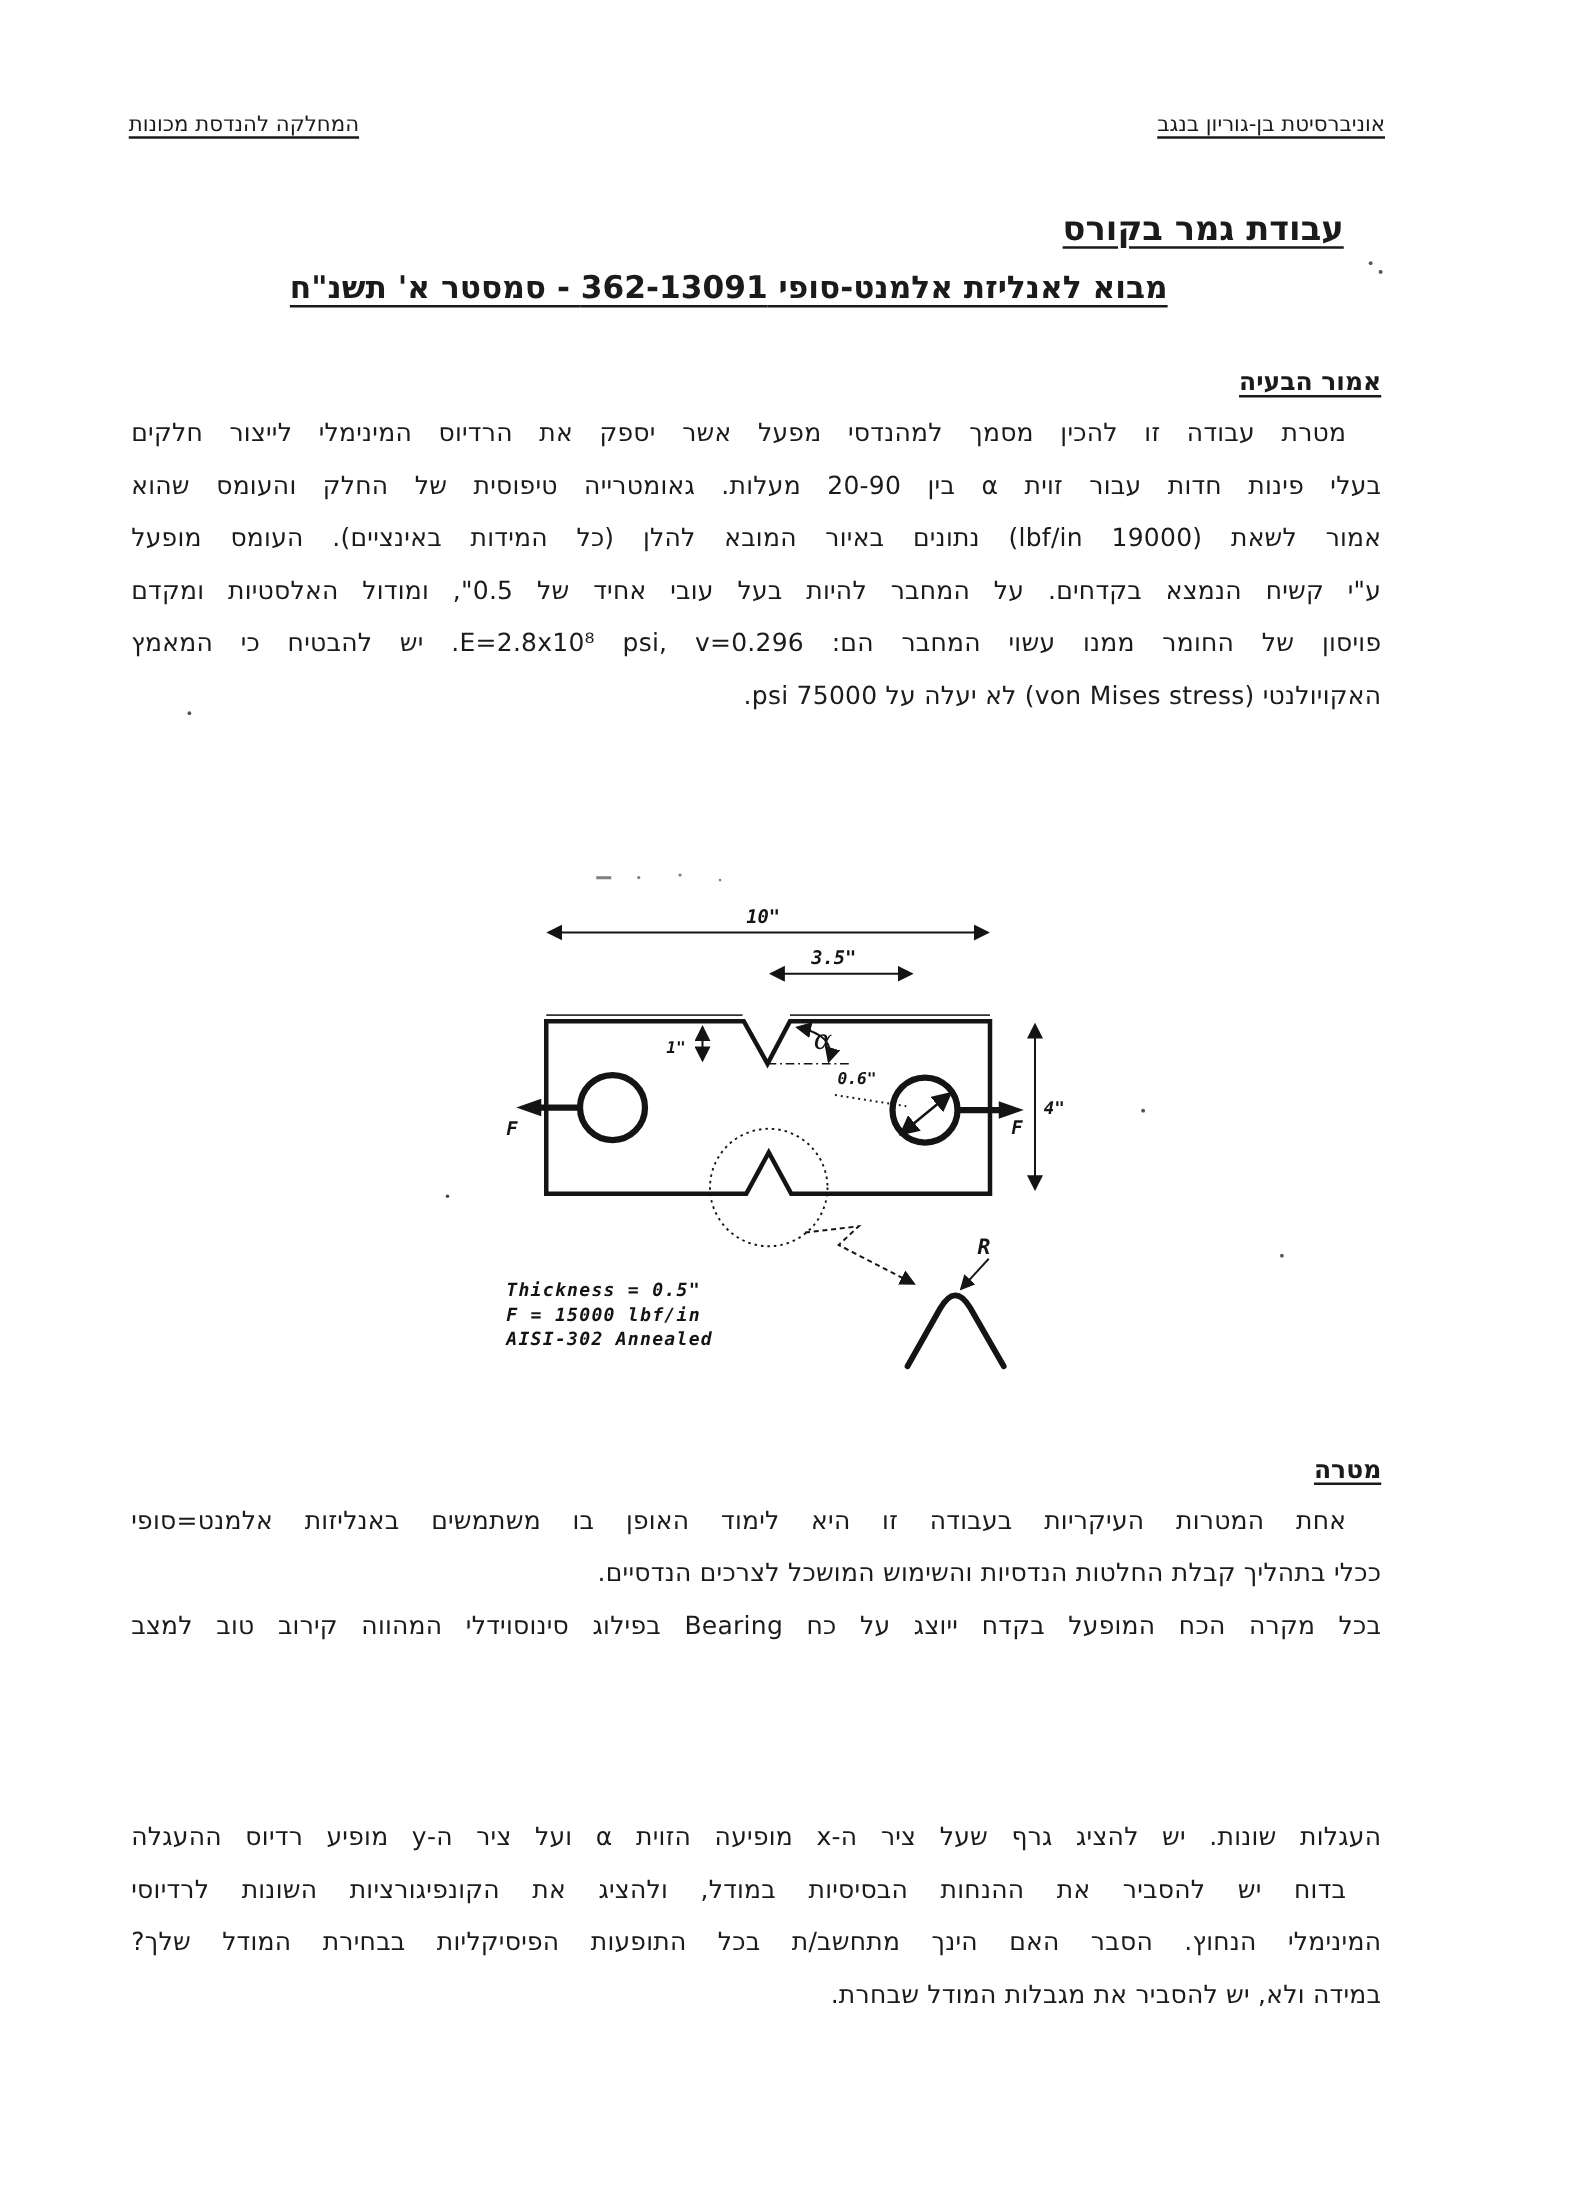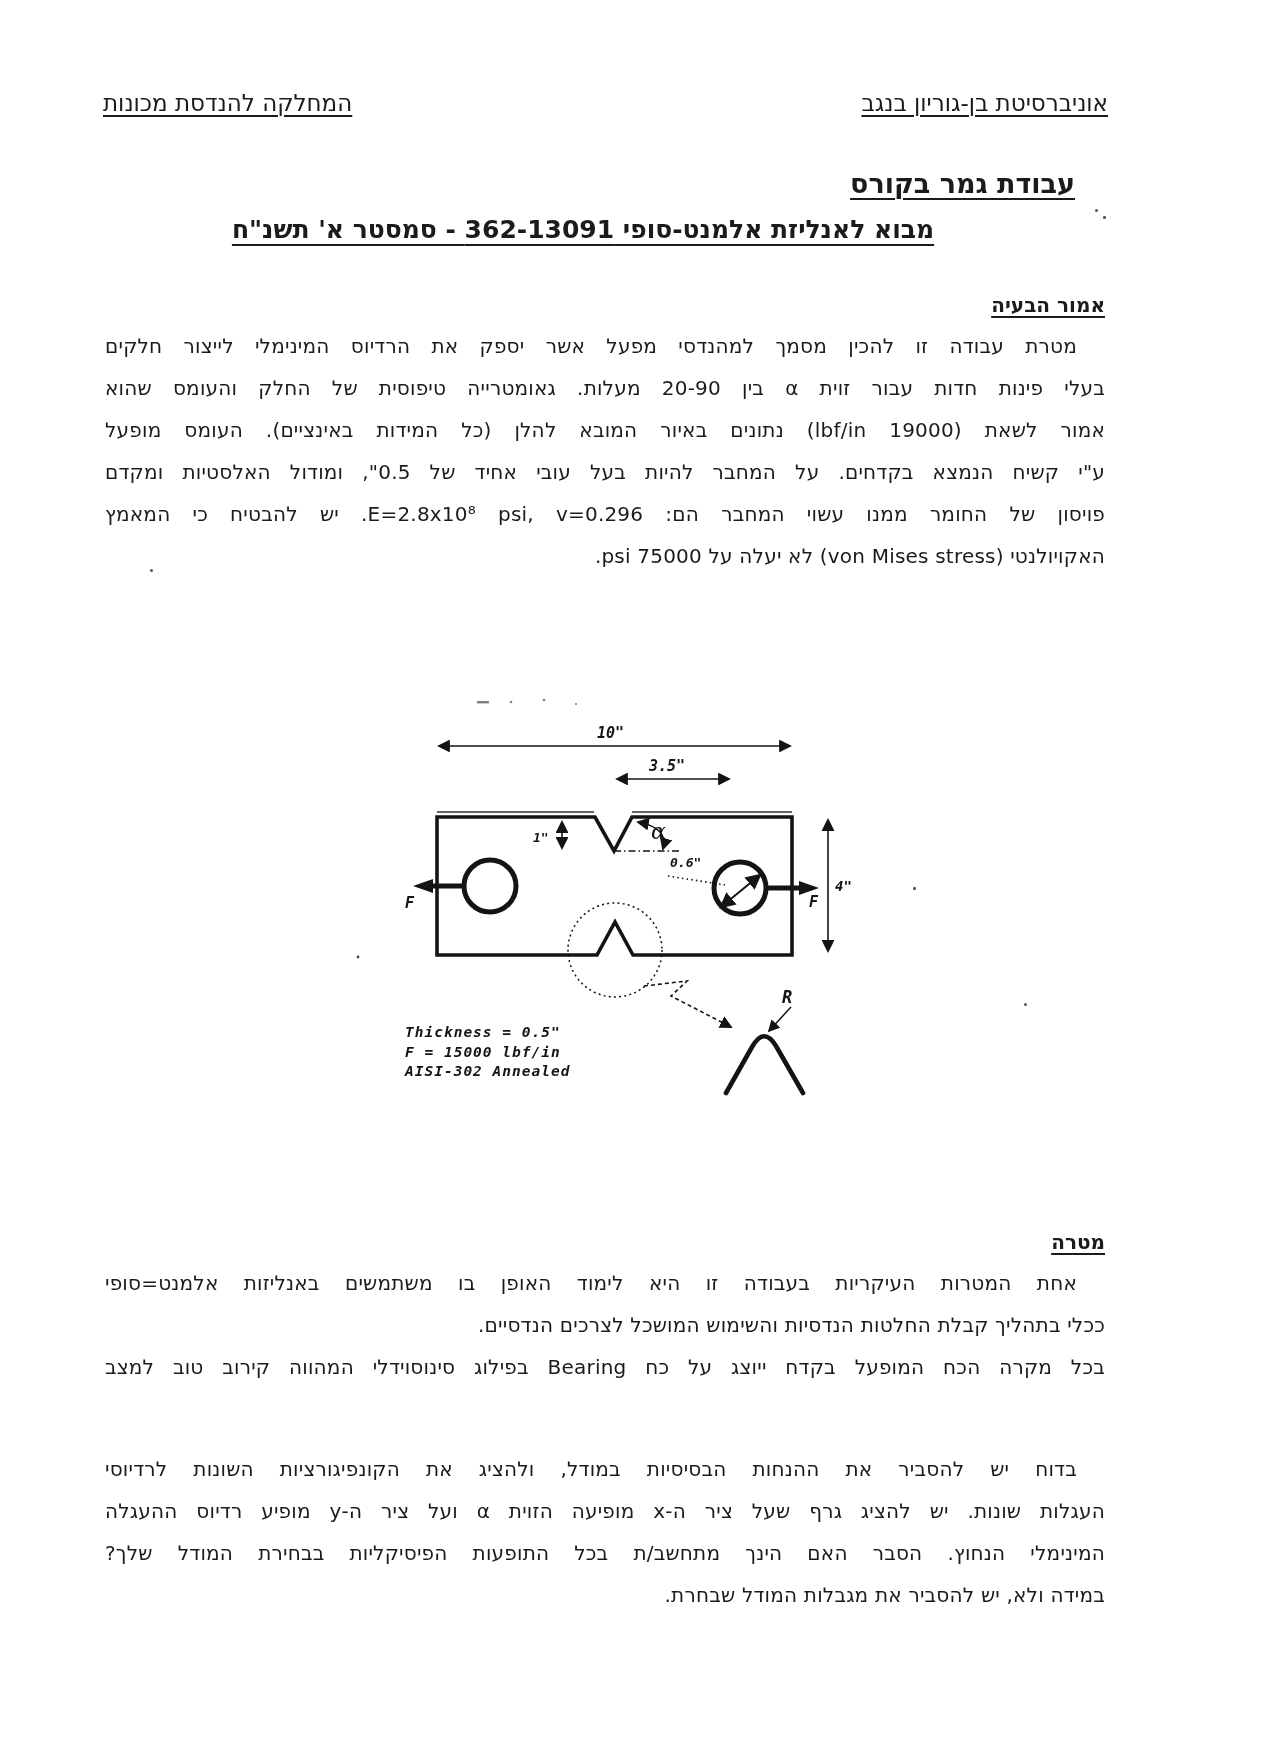--- a/index.html
+++ b/index.html
@@ -3,42 +3,42 @@
 <meta charset="utf-8">
 <style>
   html,body{margin:0;padding:0;background:#e8e8e8;}
   .sheet{
     position:relative; width:1275px; height:1762px; background:#ffffff;
     font-family:"DejaVu Sans",sans-serif; color:#1b1b1b; overflow:hidden;
     margin:0 auto;
   }
   
   .hdr{
-    position:absolute; top:90px; font-size:23px; direction:rtl;
+    position:absolute; top:90px; font-size:17px; direction:rtl;
     text-decoration:underline; text-decoration-thickness:1.5px; text-underline-offset:4px;
   }
   .hdr-right{ right:167px; }
   .hdr-left{ left:103px; }
   
   .title-block{
     position:absolute; top:168px; left:105px; width:1000px;
     text-align:center; direction:rtl;
   }
   .doc-title{
     position:relative; left:-30px; margin:0; font-size:27px; font-weight:bold;
     text-decoration:underline; text-decoration-thickness:2px; text-underline-offset:5px;text-align:right;
   }
   .doc-subtitle{
     position:relative; left:-22px; margin:16px 0 0 0; font-size:25px; font-weight:bold;
     text-decoration:underline; text-decoration-thickness:2.2px; text-underline-offset:6px;
   }
   
   .section{ position:absolute; right:170px; width:1000px; direction:rtl; }
   .sec-problem{ top:293px; }
-  .sec-goal{ top:1230px;margin-left:21px; }
+  .sec-goal{ top:1163px;margin-left:21px; }
   .sec-report{ top:1448px; }
   .sec-heading{
     font-size:20px; font-weight:bold; line-height:24px; margin-bottom:8px;
     text-decoration:underline; text-decoration-thickness:1.6px; text-underline-offset:4px;
     text-align:right;
   }
   .bodytext{ font-size:20px; line-height:42px; letter-spacing:.2px; }
   .jline{ text-align:justify; text-align-last:justify; }
   .rline{ text-align:right; }
   .indent{ padding-right:28px; }
@@ -166,22 +166,22 @@
     <div class="sec-heading">מטרה</div>
     <div class="bodytext">
       <div class="jline indent">אחת המטרות העיקריות בעבודה זו היא לימוד האופן בו משתמשים באנליזות אלמנט=סופי</div>
       <div class="rline">ככלי בתהליך קבלת החלטות הנדסיות והשימוש המושכל לצרכים הנדסיים.</div>
       <div class="jline">בכל מקרה הכח המופעל בקדח ייוצג על כח Bearing בפילוג סינוסוידלי המהווה קירוב טוב למצב</div>
     </div>
   </div>
 
   <div class="section sec-report">
     <div class="bodytext">
+      <div class="jline">העגלות שונות. יש להציג גרף שעל ציר ה-x מופיעה הזוית α ועל ציר ה-y מופיע רדיוס ההעגלה</div>
       <div class="jline indent">בדוח יש להסביר את ההנחות הבסיסיות במודל, ולהציג את הקונפיגורציות השונות לרדיוסי</div>
-      <div class="jline">העגלות שונות. יש להציג גרף שעל ציר ה-x מופיעה הזוית α ועל ציר ה-y מופיע רדיוס ההעגלה</div>
       <div class="jline">המינימלי הנחוץ. הסבר האם הינך מתחשב/ת בכל התופעות הפיסיקליות בבחירת המודל שלך?</div>
       <div class="rline">במידה ולא, יש להסביר את מגבלות המודל שבחרת.</div>
     </div>
   </div>
 
   <div class="speck" style="left:1095px; top:209px; width:3px; height:3px;"></div>
   <div class="speck" style="left:1103px; top:216px; width:2.5px; height:2.5px;"></div>
   <div class="speck" style="left:150px; top:569px; width:3px; height:3px;"></div>
   <div class="speck" style="left:1024px; top:1003px; width:3px; height:3px;"></div>
   <div class="speck" style="left:913px; top:887px; width:2.5px; height:2.5px;"></div>

